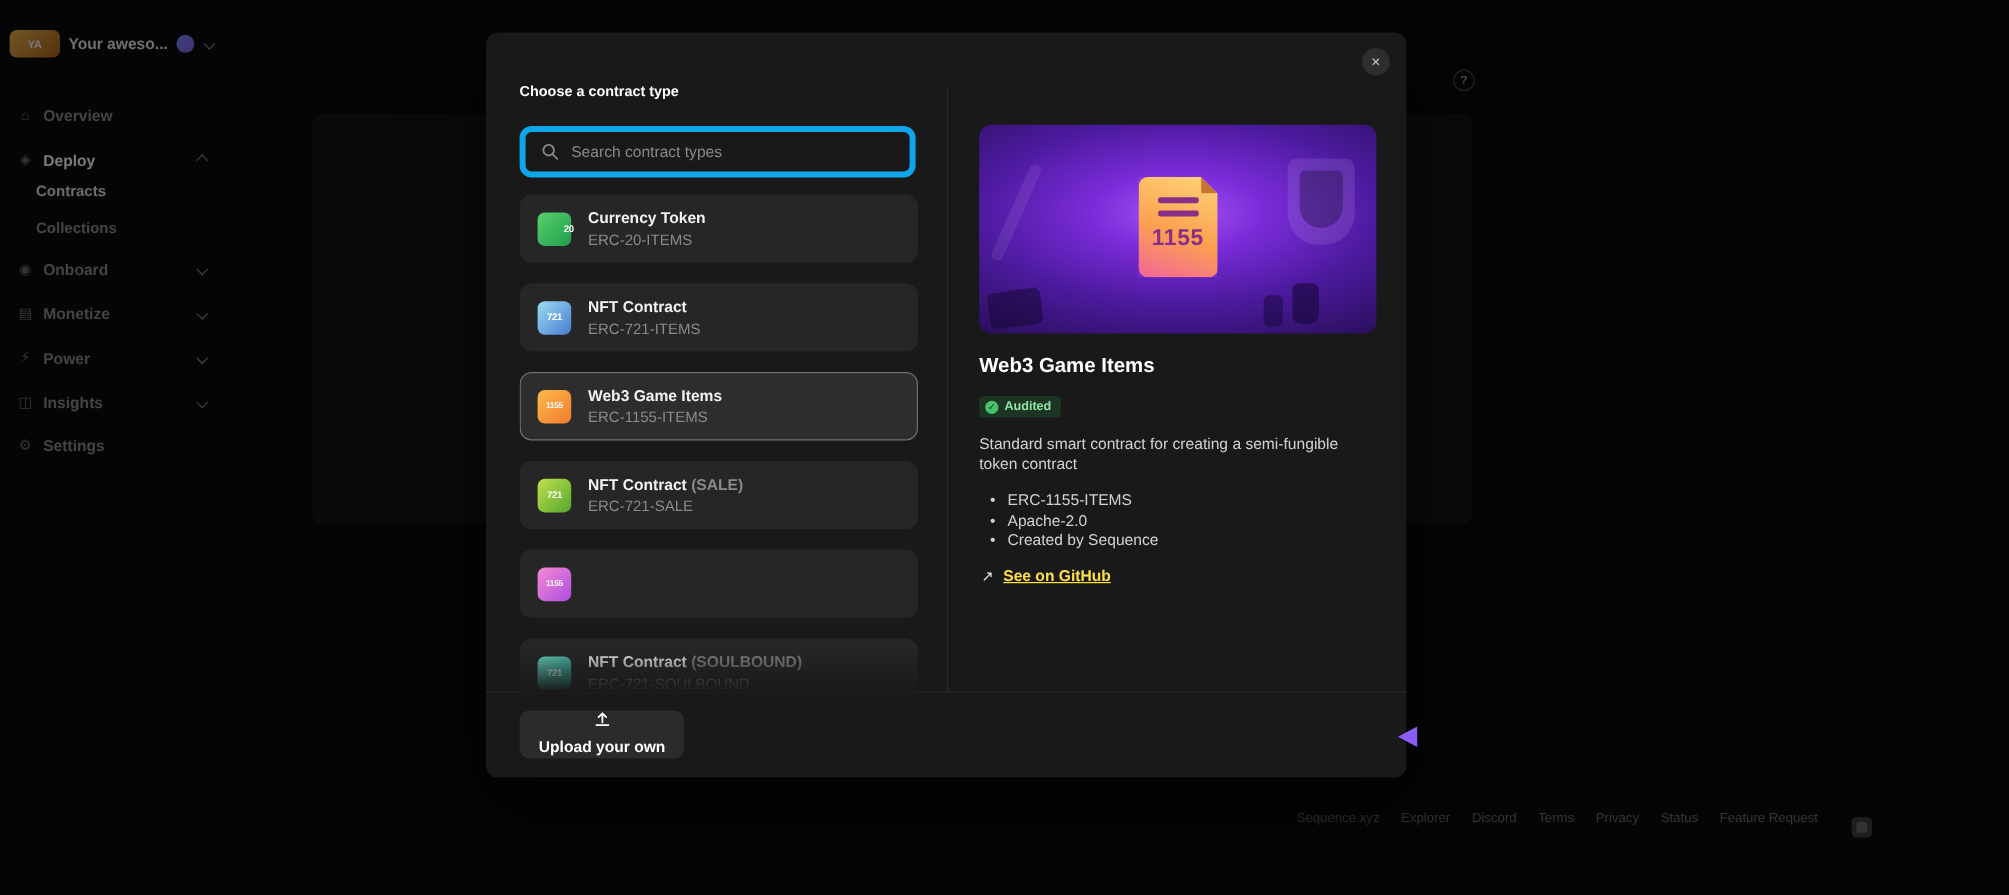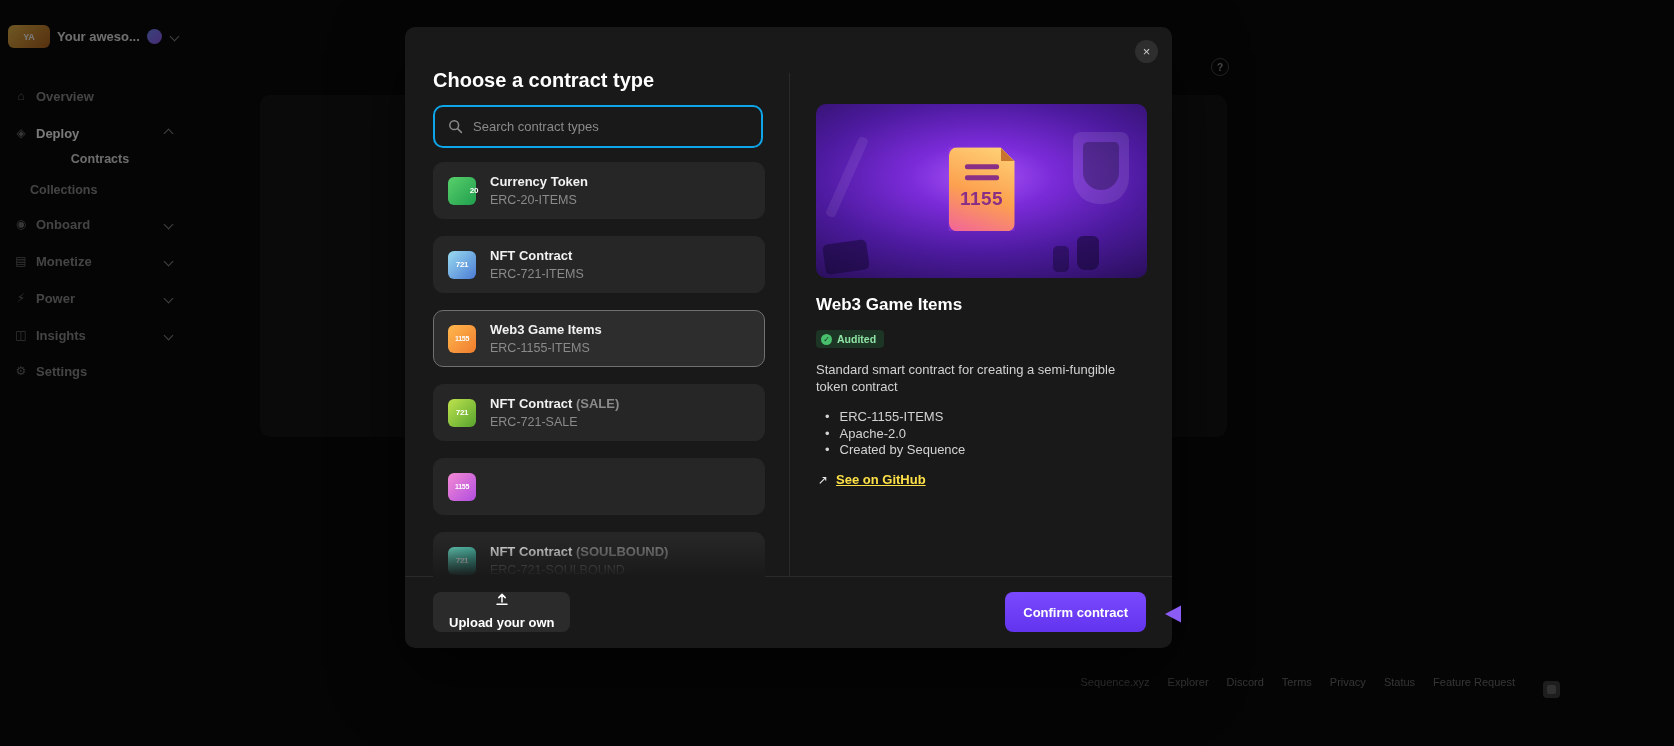--- a/index.html
+++ b/index.html
@@ -16,41 +16,41 @@
   .ws-avatar { width:15px; height:15px; border-radius:50%; background:linear-gradient(135deg,#6e8cfb,#9b5cf6); flex:0 0 auto; }
   .chev { width:7px; height:7px; border-right:1.6px solid #8a8a8a; border-bottom:1.6px solid #8a8a8a; transform:rotate(45deg); }
   .chev.up { transform:rotate(-135deg); }
   .ws-chev { position:absolute; right:0; top:8px; }
 
   .side-row { position:absolute; left:14px; width:162px; height:24px; display:flex; align-items:center; gap:8px; color:#8f8f8f; font-size:13px; font-weight:600; }
   .side-row .s-icon { width:14px; text-align:center; font-size:12px; color:#6f6f6f; }
   .side-row.active { color:#fff; }
   .side-row .side-chev { position:absolute; right:4px; top:9px; }
   .side-sub { position:absolute; left:30px; width:140px; height:22px; display:flex; align-items:center; color:#8f8f8f; font-size:12.5px; font-weight:600; }
-  .side-sub.active { color:#e2e2e2;justify-content:center; }
+  .side-sub.active { color:#e2e2e2; }
 
   .help-icon { position:absolute; left:1211px; top:58px; width:18px; height:18px; border:1.5px solid #4a4a4a; border-radius:50%; color:#9a9a9a; font-size:10px; font-weight:700; display:flex; align-items:center; justify-content:center; }
 
   .site-footer { position:absolute; right:159px; top:676px; display:flex; gap:18px; font-size:11px; color:#707070; }
   .site-footer span { cursor:pointer; white-space:nowrap; }
   .corner-widget { position:absolute; right:114px; top:681px; width:17px; height:17px; border-radius:4px; background:#3f3f3f; }
   .corner-widget::after { content:""; position:absolute; left:4px; top:4px; width:9px; height:9px; border-radius:2px; background:#6a6a6a; }
 
   
   .overlay { position:absolute; inset:0; background:rgba(0,0,0,0.52); z-index:10; }
 
   
   .modal { position:absolute; left:405px; top:27px; width:767px; height:621px; background:#191919; border-radius:10px; z-index:20; box-shadow:0 24px 70px rgba(0,0,0,.65); }
-  .modal-title { position:absolute; left:28px; top:42px; font-size:20px; font-weight:700; color:#fff; }
+  .modal-title { position:absolute; left:28px; top:42px; font-size:12px; font-weight:700; color:#fff; }
   .close-btn { position:absolute; right:14px; top:13px; width:23px; height:23px; border-radius:50%; background:#2e2e2e; color:#cfcfcf; font-size:13px; display:flex; align-items:center; justify-content:center; cursor:pointer; }
 
   .vdiv { position:absolute; left:384px; top:46px; bottom:72px; width:1px; background:#2a2a2a; }
   .fdiv { position:absolute; left:0; right:0; bottom:71px; height:1px; background:#2a2a2a; }
 
-  .search { position:absolute; left:28px; top:78px; width:330px; height:43px; border:2px solid #0ea5e9; border-radius:10px; display:flex; align-items:center; gap:10px; padding:0 13px; }
+  .search { position:absolute; left:28px; top:78px; width:330px; height:43px; border:5px solid #0ea5e9; border-radius:10px; display:flex; align-items:center; gap:10px; padding:0 13px; }
   .search input { flex:1; background:transparent; border:none; outline:none; color:#e8e8e8; font-size:13px; font-family:inherit; }
   .search input::placeholder { color:#8a8a8a; }
 
   .list { position:absolute; left:28px; top:133px; width:332px; height:417px; overflow:hidden; display:flex; flex-direction:column; gap:17px; padding-top:2px; }
   .item { flex:0 0 57px; display:flex; align-items:center; gap:14px; padding:0 14px; background:#262626; border:1px solid #262626; border-radius:10px; cursor:pointer; }
   .item.selected { background:#2d2d2d; border-color:#707070; }
   .item .badge { width:28px; height:28px; border-radius:6px; display:flex; align-items:center; justify-content:center; color:#fff; font-weight:700; font-size:8px; letter-spacing:-0.3px; flex:0 0 auto; }
   .badge.b0 { background:linear-gradient(135deg,#59d06b,#1f9e4d);padding-left:24px; }
   .badge.b1 { background:linear-gradient(135deg,#9adcf0,#4a7bd4); }
   .badge.b2 { background:linear-gradient(135deg,#ffb84d,#f07c2e); }
@@ -273,23 +273,20 @@
     </div>
 
     <div class="modal-footer">
       <button class="upload-btn">
         <svg width="14" height="14" viewBox="0 0 14 14">
           <path d="M7 10 V2.6 M3.8 5.6 L7 2.4 L10.2 5.6" fill="none" stroke="#ffffff" stroke-width="1.5" stroke-linecap="round" stroke-linejoin="round"></path>
           <path d="M2 12.2 H12" fill="none" stroke="#ffffff" stroke-width="1.5" stroke-linecap="round"></path>
         </svg>
         <span>Upload your own</span>
       </button>
-      <button class="confirm-btn">
-        <span>Confirm contract</span>
-      </button>
     </div>
   </div>
 
   <svg class="arrow-svg" width="92" height="26" viewBox="0 0 92 26">
     <defs>
       <linearGradient id="arrowGrad" x1="0" y1="0" x2="1" y2="0">
         <stop offset="0" stop-color="#8b5cf6"></stop>
         <stop offset="1" stop-color="#6467f2"></stop>
       </linearGradient>
     </defs>

